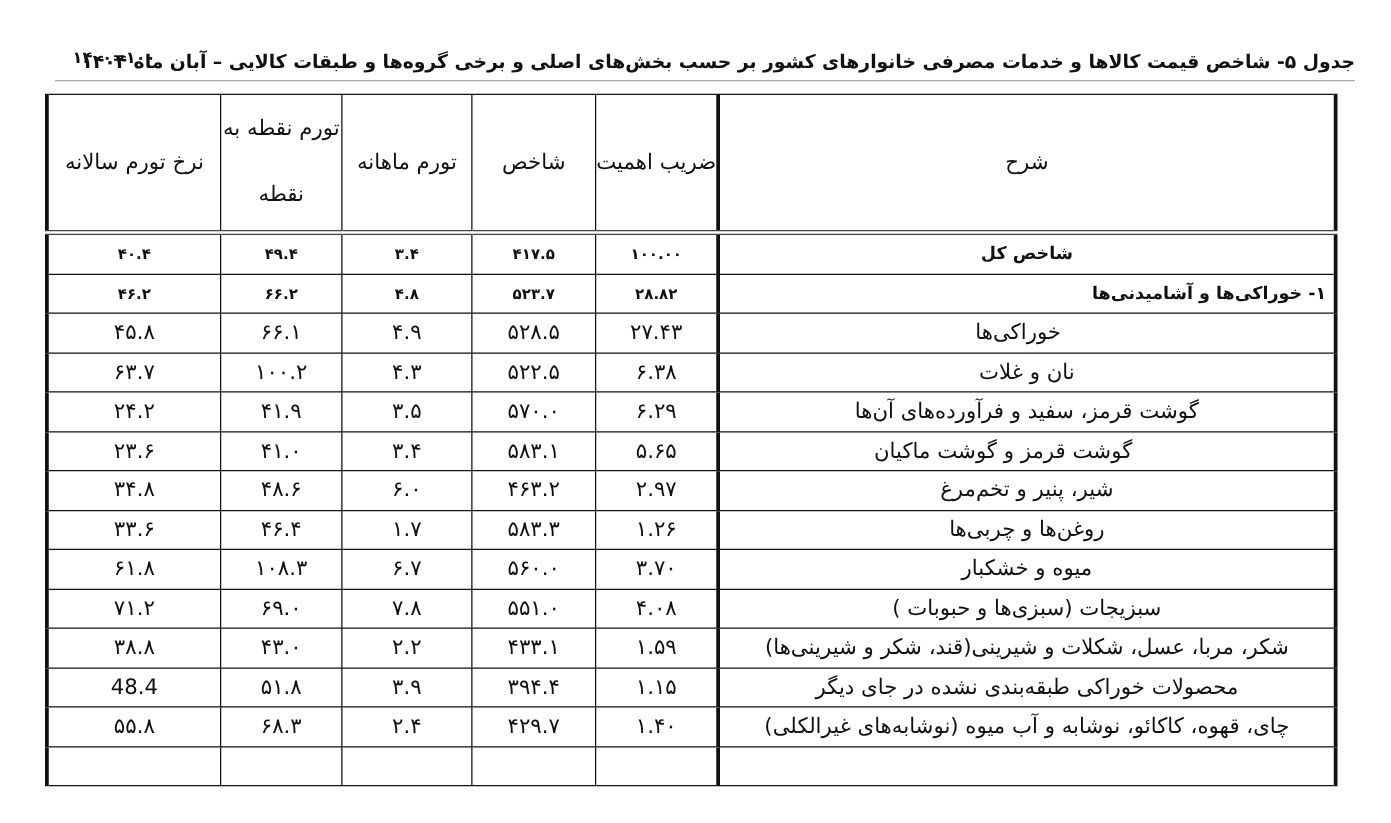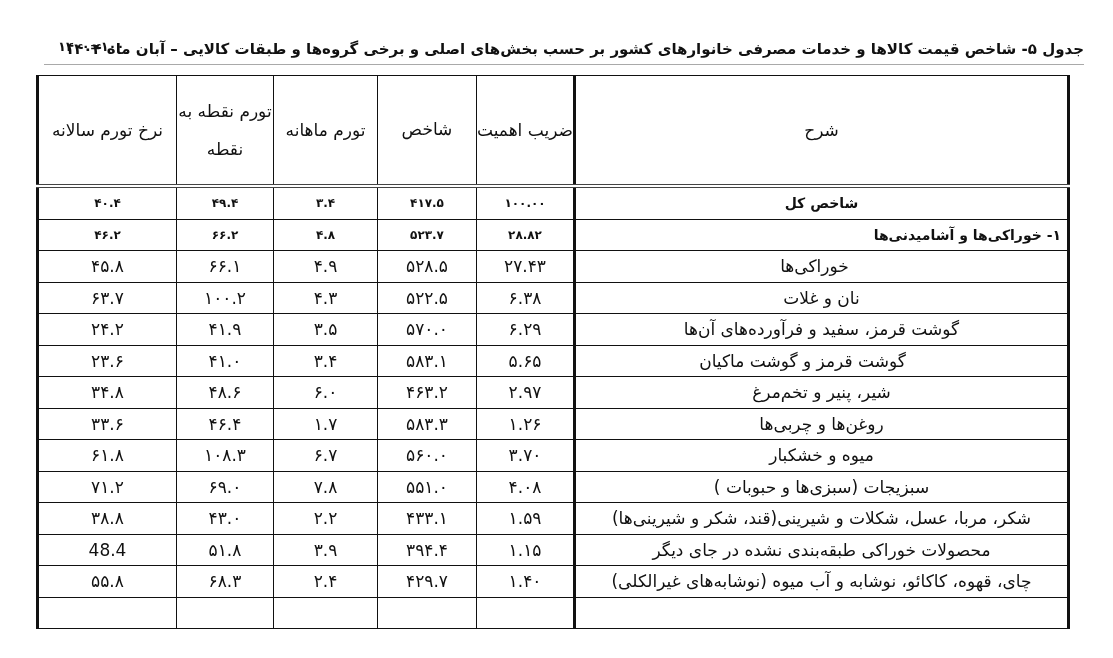--- a/index.html
+++ b/index.html
@@ -57,33 +57,33 @@
     table.data td, table.data th {
       border: 1.5px solid #111;
       padding: 0;
       text-align: center;
       vertical-align: middle;
     }
     table.data th {
       height: 108px;
       font-weight: normal;
       font-size: 17px;
-      line-height: 38px;
+      line-height: 53px;
       direction: rtl;
       border-bottom: 4px double #444;
     }
     table.data td {
       height: 30.5px;
       font-size: 17px;
       direction: rtl;
     }
     .col-annual { width: 137px; border-left: 3.5px solid #111 !important; }
     .col-p2p { width: 96px; }
     .col-monthly { width: 103px; }
-    .col-index { width: 98px; font-family: Liberation Serif, serif; }
+    .col-index { width: 98px; }
     .col-weight { width: 96px; }
     .col-desc { border-left: 3.5px solid #111 !important; border-right: 3.5px solid #111 !important; }
     td.desc {
       text-align: right;
       padding-right: 28px;
       font-size: 15px;
     }
     td.desc.indent2 { padding-right: 38px; }
     tr.bold td { font-weight: bold; font-size: 12px; }
     tr.bold td.desc { font-size: 14px; }

